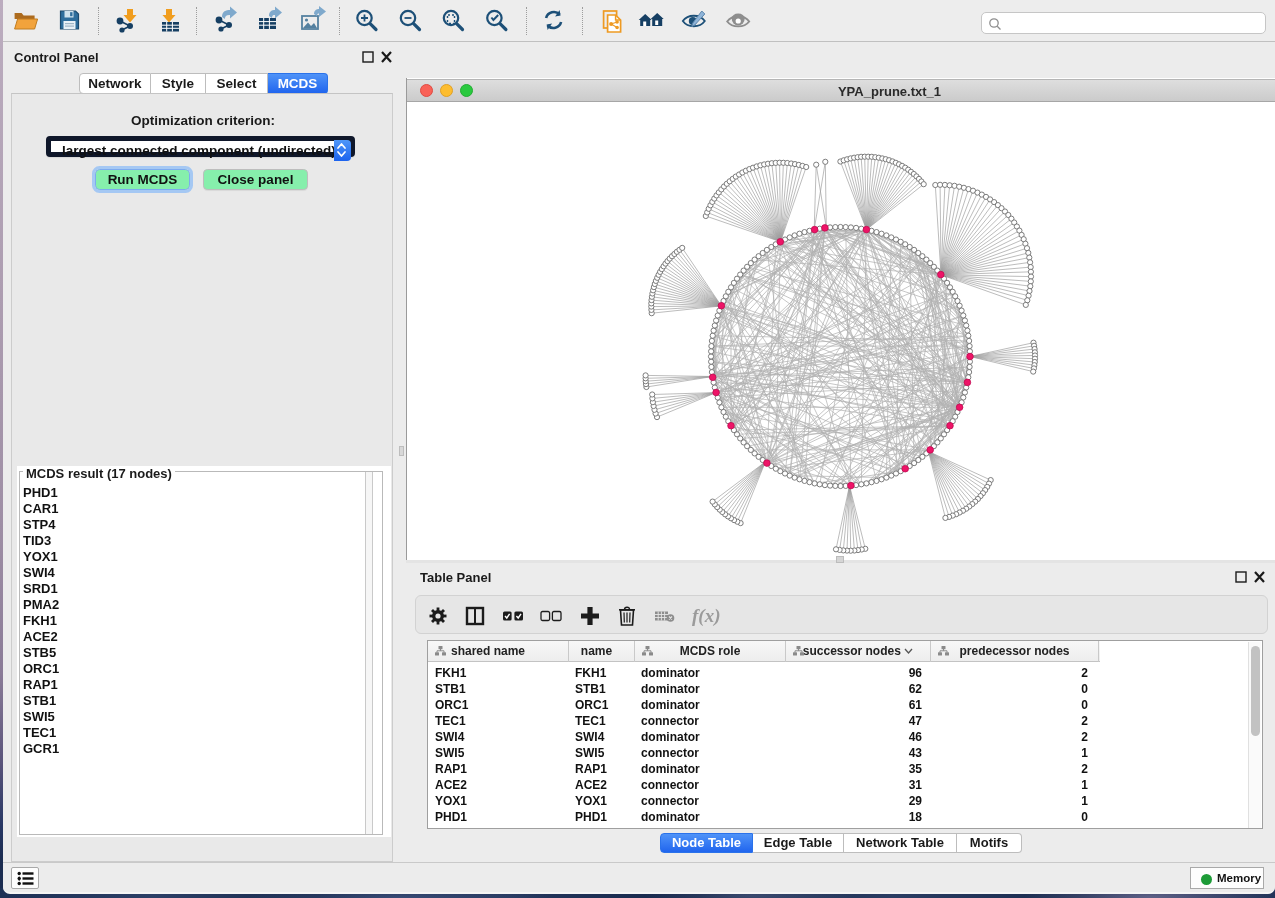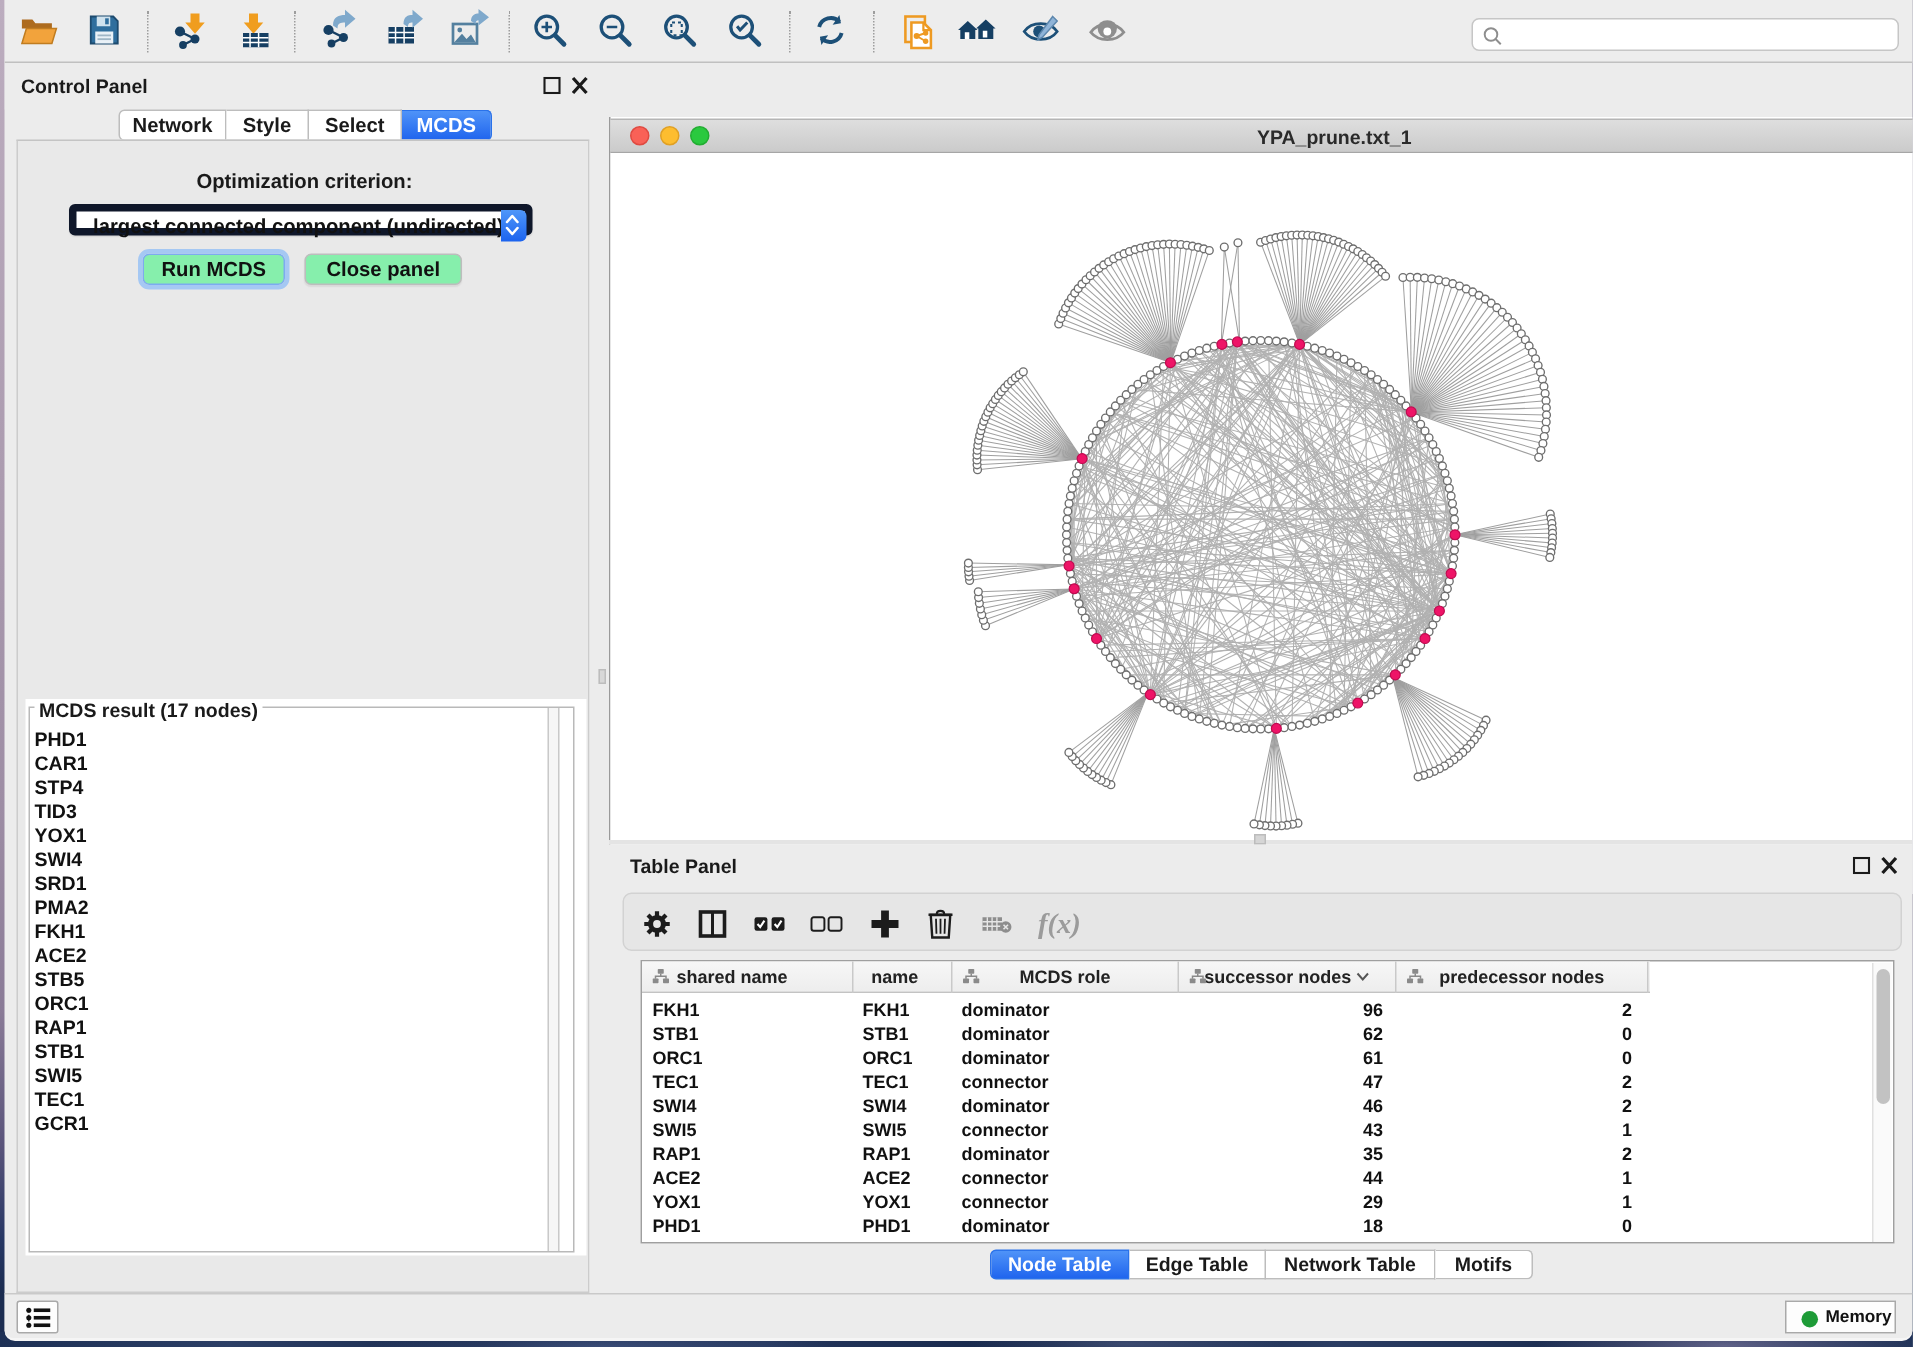--- a/index.html
+++ b/index.html
@@ -1289,21 +1289,21 @@
             <span class="c1">RAP1</span>
             <span class="c2">RAP1</span>
             <span class="c3">dominator</span>
             <span class="c4">35</span>
             <span class="c5">2</span>
           </div>
 <div class="trow" style="top:136px">
             <span class="c1">ACE2</span>
             <span class="c2">ACE2</span>
             <span class="c3">connector</span>
-            <span class="c4">44</span>
+            <span class="c4">31</span>
             <span class="c5">1</span>
           </div>
 <div class="trow" style="top:152px">
             <span class="c1">YOX1</span>
             <span class="c2">YOX1</span>
             <span class="c3">connector</span>
             <span class="c4">29</span>
             <span class="c5">1</span>
           </div>
 <div class="trow" style="top:168px">

